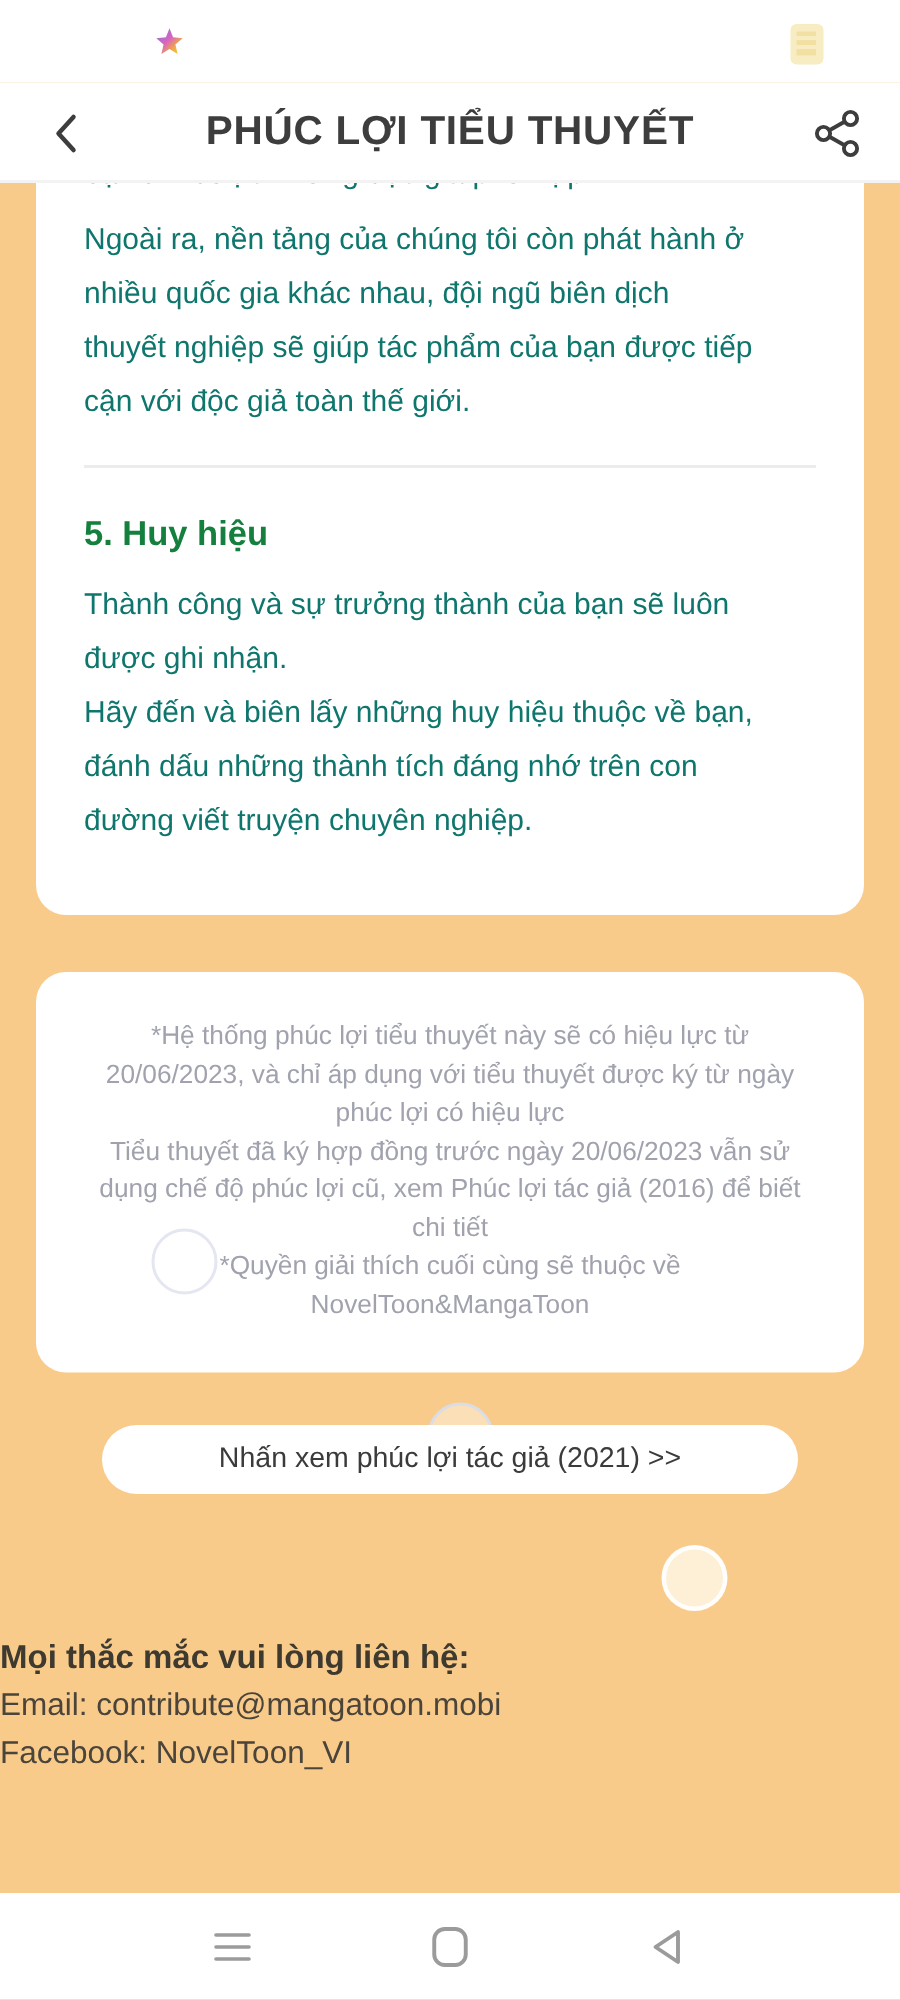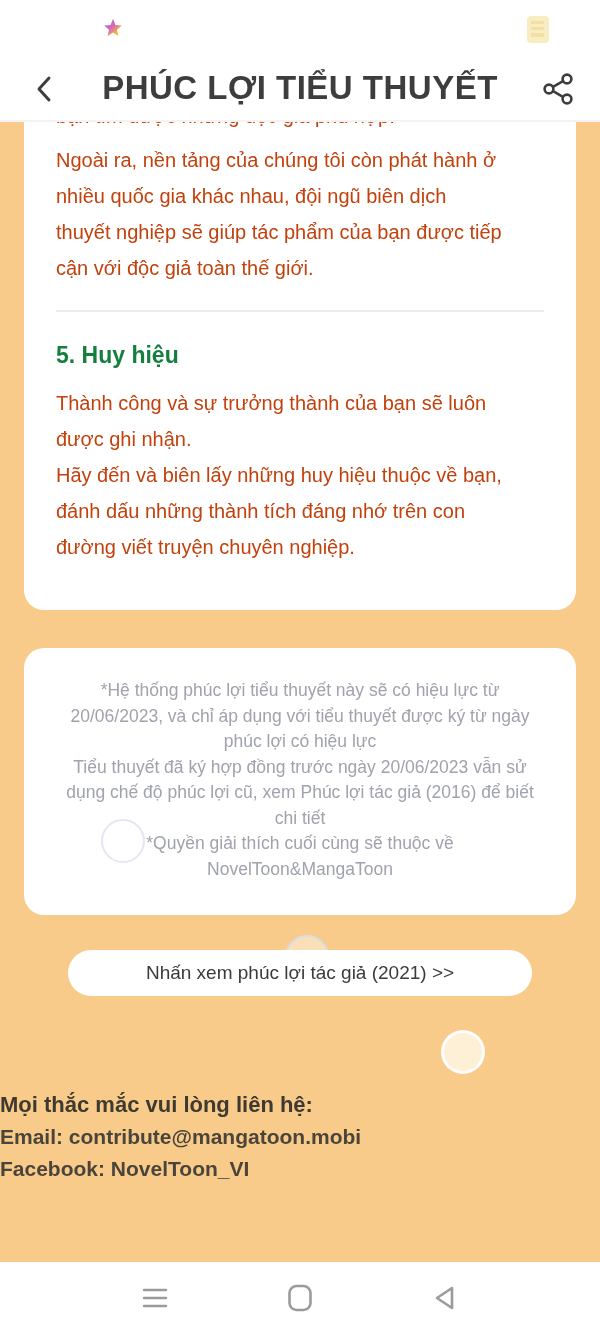--- a/index.html
+++ b/index.html
@@ -24,33 +24,33 @@
     background:linear-gradient(#f1dc9a 0 3px, transparent 3px 6px, #f1dc9a 6px 9px, transparent 9px 12px, #f1dc9a 12px 16px);
     opacity:.8;
   }
   
   .header {
     position:absolute; top:55px; left:0; width:600px; height:67px;
     background:#ffffff; border-bottom:2px solid #f3f3f3;
     display:flex; align-items:center; justify-content:center;
   }
   .header-title {
-    font-size:33px; font-weight:bold; color:#3d3d3d; letter-spacing:.5px;
+    font-size:27px; font-weight:bold; color:#3d3d3d; letter-spacing:.5px;
   }
   .back-btn { position:absolute; left:26px; top:14px; width:36px; height:40px; display:flex; align-items:center; justify-content:center; cursor:pointer; }
   .share-btn { position:absolute; right:22px; top:14px; width:40px; height:40px; display:flex; align-items:center; justify-content:center; cursor:pointer; }
   
   .card1 {
     position:absolute; top:122px; left:24px; width:552px; height:488px;
     background:#ffffff; border-radius:0 0 20px 20px;
     padding:0 32px; overflow:hidden;
   }
   .clip-region { height:14px; overflow:hidden; }
   .clip-region .line { display:block; margin-top:-24px; }
-  .body-text { color:#c2410c; font-size:20px; line-height:36px; }
+  .body-text { color:#0f766e; font-size:20px; line-height:36px; }
   .p1 { margin-top:6px; }
   .divider { border:none; border-top:2px solid #ececec; margin-top:24px; }
   .section-heading { margin-top:30px; font-size:23px; font-weight:bold; color:#15803d; }
   .p2 { margin-top:16px; }
   .card2 {
     position:absolute; top:648px; left:24px; width:552px; height:267px;
     background:#ffffff; border-radius:20px; padding:30px 36px 0;
     text-align:center;
   }
   .muted-text { color:#a0a2ad; font-size:17.5px; line-height:25.5px; white-space:nowrap; }
@@ -62,21 +62,21 @@
   
   .cta-button {
     position:absolute; top:950px; left:68px; width:464px; height:46px;
     background:#ffffff; border:none; border-radius:23px;
     font-family:"Liberation Sans", sans-serif;
     font-size:19px; font-weight:normal; color:#3b3b3b; cursor:pointer;
   }
   
   .contact { position:absolute; top:1089px; left:0; width:504px; }
   .contact-heading { font-size:22px; font-weight:bold; color:#3e3a30; line-height:32px; }
-  .contact-line { font-size:21px; color:#4a443a; line-height:32px;font-weight:bold; }
+  .contact-line { font-size:21px; color:#4a443a; line-height:32px; }
   
   .navbar {
     position:absolute; bottom:0; left:0; width:600px; height:71px;
     background:#ffffff;
     display:flex; align-items:center; justify-content:center; gap:113px;
   }
   .nav-icon { width:32px; height:32px; display:flex; align-items:center; justify-content:center; cursor:pointer; }
 </style>
 </head>
 <body>

